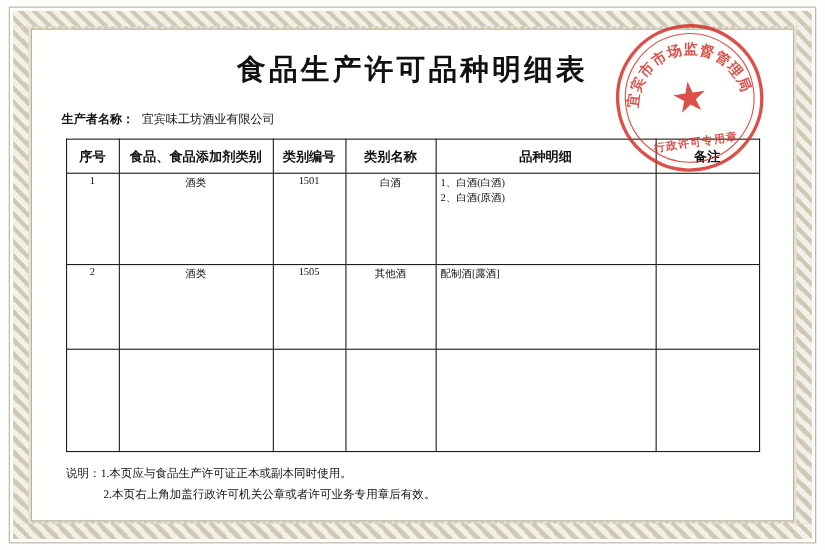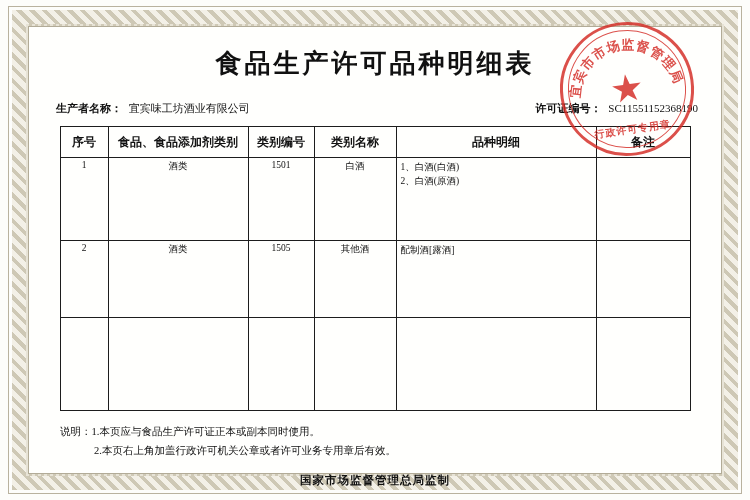--- a/index.html
+++ b/index.html
@@ -204,24 +204,20 @@
   <div class="border-inner-line"></div>
 
   <div class="content">
 
     <div class="doc-title">食品生产许可品种明细表</div>
 
     <div class="meta-row">
       <div class="meta-left">
         <span class="meta-label">生产者名称：</span>
         <span class="meta-value">宜宾味工坊酒业有限公司</span>
-      </div>
-      <div class="meta-right">
-        <span class="meta-label">许可证编号：</span>
-        <span class="meta-value">SC11551152368190</span>
       </div>
     </div>
 
     <table class="cert-table">
       <colgroup>
         <col class="c1">
           <col class="c2">
           <col class="c3">
           <col class="c4">
           <col class="c5">
@@ -266,21 +262,20 @@
       </tbody>
     </table>
 
     <div class="notes">
       <div class="n-line">
         <span>说明：</span><span>1.本页应与食品生产许可证正本或副本同时使用。</span>
       </div>
       <div class="n-line n-indent">2.本页右上角加盖行政许可机关公章或者许可业务专用章后有效。</div>
     </div>
 
-    <div class="footer">国家市场监督管理总局监制</div>
   </div>
 
   <div class="seal">
     <div class="seal-inner-ring"></div>
     <svg class="seal-arc" viewBox="0 0 128 128">
       <defs>
         <path id="arcTop" d="M 16,72 A 48,48 0 0 1 112,72"></path>
       </defs>
       <text>
         <textPath href="#arcTop" startOffset="50%" text-anchor="middle">宜宾市市场监督管理局</textPath>

